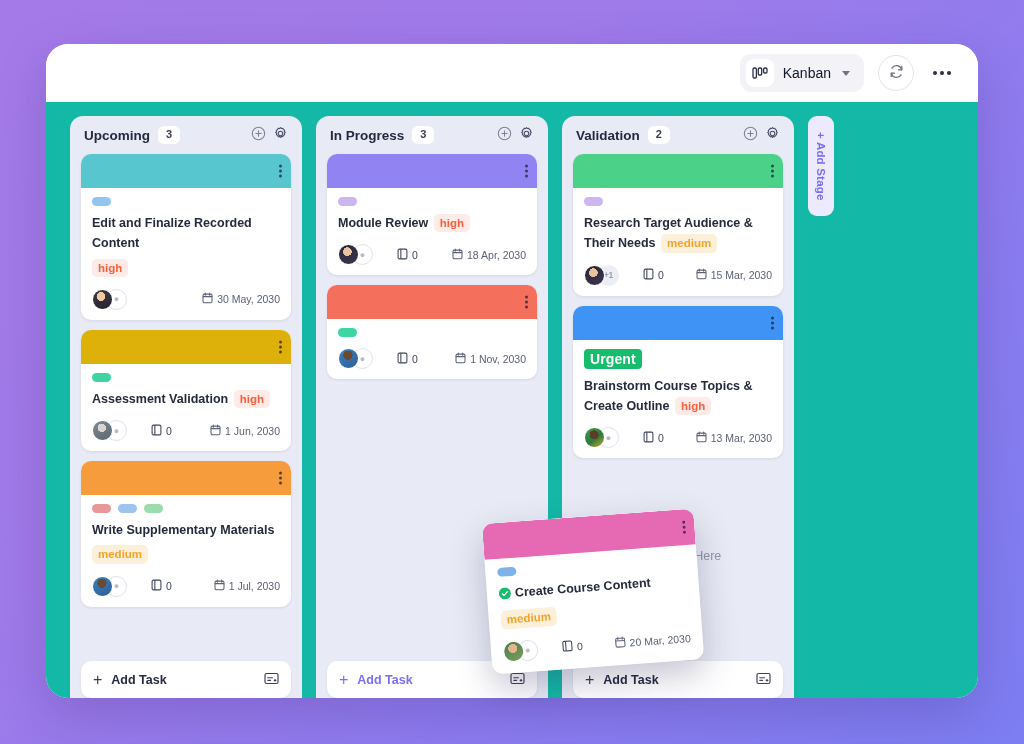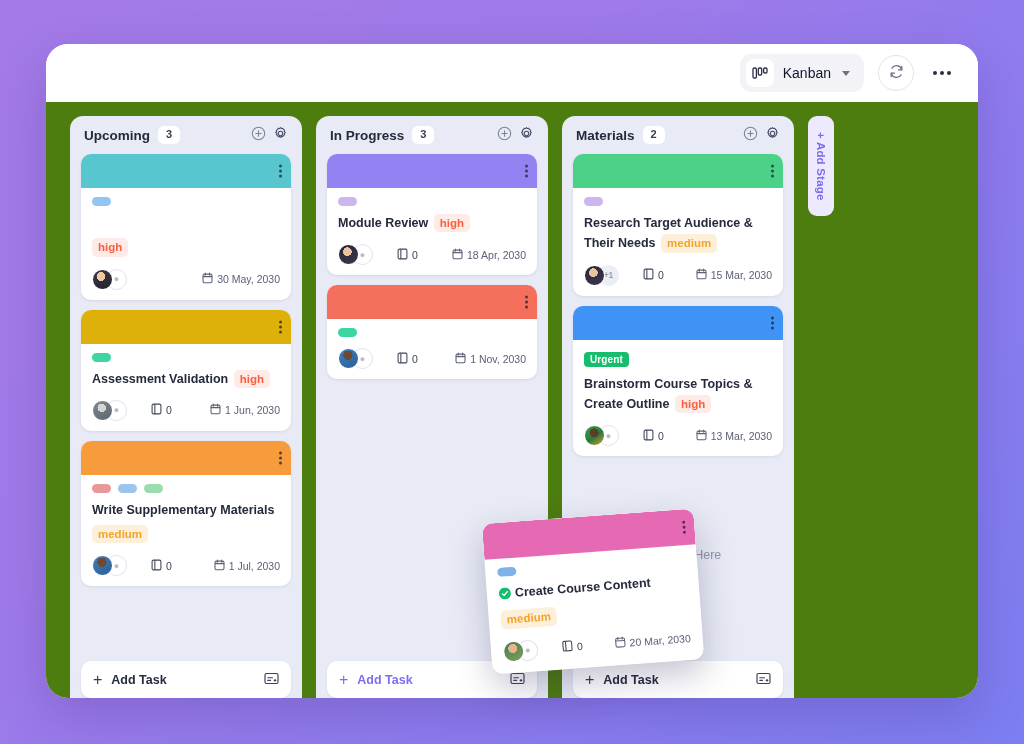--- a/index.html
+++ b/index.html
@@ -86,21 +86,21 @@
     cursor: pointer;
   }
   .dots-btn i {
     width: 4px; height: 4px; border-radius: 50%;
     background: #2b2f45; display: block;
   }
 
   
   .board {
     flex: 1;
-    background: #4d7c0f;
+    background: #14b8a6;
     padding: 14px 0 0 0;
     display: flex;
     gap: 14px;
     position: relative;
     overflow: hidden;
     padding-left: 24px;
   }
   .column {
     width: 232px;
     flex: 0 0 232px;
@@ -166,21 +166,21 @@
   }
   .card-kebab i {
     width: 3px; height: 3px; border-radius: 50%;
     background: rgba(25,28,45,.72); display: block;
   }
   .card-body { padding: 9px 11px 10px 11px; }
   .tag-row { display: flex; gap: 7px; margin-bottom: 7px; }
   .tag-pill { width: 19px; height: 9px; border-radius: 5px; }
   .label-chip {
     display: inline-block;
-    font-size: 10px;
+    font-size: 14px;
     font-weight: 700;
     color: #fff;
     background: #17bd6d;
     border-radius: 4px;
     padding: 2px 6px;
     margin-bottom: 7px;
     letter-spacing: .1px;
   }
   .card-title {
     font-size: 12.5px;
@@ -388,21 +388,21 @@
               <span class="card-kebab">
                 <i></i>
                 <i></i>
                 <i></i>
               </span>
             </div>
             <div class="card-body">
               <div class="tag-row">
                 <span class="tag-pill" style="background:#93c5f2"></span>
               </div>
-              <div class="card-title"><br><span class="prio prio-high prio-block">high</span></div>
+              <div class="card-title"><span>Edit and Finalize Recorded Content</span><br><span class="prio prio-high prio-block">high</span></div>
               <div class="card-foot">
                 <span class="avatars">
                   <span class="av av1"></span>
                   <span class="av-add">●</span>
                 </span>
                 <span class="foot-stat foot-date">
                   <span><svg width="11" height="12" viewBox="0 0 12 13" fill="none">
                       <rect x="1.1" y="2.3" width="9.8" height="9.4" rx="1.6" stroke="#5b6076" stroke-width="1.15"></rect>
                       <path d="M1.3 5h9.4M3.6 1.2v2.2M8.4 1.2v2.2" stroke="#5b6076" stroke-width="1.15" stroke-linecap="round"></path>
                     </svg></span>
@@ -587,21 +587,21 @@
             <span class="at-ico"><svg width="15" height="13" viewBox="0 0 16 14" fill="none">
                 <rect x="1" y="1.6" width="14" height="10.8" rx="1.6" stroke="#3a4058" stroke-width="1.25"></rect>
                 <path d="M4 6.2h5M4 9h3" stroke="#3a4058" stroke-width="1.25" stroke-linecap="round"></path>
                 <circle cx="11.8" cy="9" r="1.3" fill="#3a4058"></circle>
               </svg></span>
           </div>
         </div>
       </div>
       <div class="column col-completed">
         <div class="col-head">
-          <span class="col-name">Materials</span>
+          <span class="col-name">Validation</span>
           <span class="col-count">2</span>
           <span class="col-head-icons">
             <span><svg width="15" height="15" viewBox="0 0 16 16" fill="none">
                 <circle cx="8" cy="8" r="6.6" stroke="#7d8296" stroke-width="1.15"></circle>
                 <path d="M8 5.2v5.6M5.2 8h5.6" stroke="#7d8296" stroke-width="1.15" stroke-linecap="round"></path>
               </svg></span>
             <span><svg width="15" height="15" viewBox="0 0 16 16" fill="none">
                 <circle cx="8" cy="8" r="2.4" stroke="#4b5068" stroke-width="1.15"></circle>
                 <path d="M8 1.6l1 1.1 1.5-.3.5 1.4 1.4.6-.3 1.5 1.1 1-1.1 1 .3 1.5-1.4.6-.5 1.4-1.5-.3-1 1.1-1-1.1-1.5.3-.5-1.4-1.4-.6.3-1.5-1.1-1 1.1-1-.3-1.5 1.4-.6.5-1.4 1.5.3 1-1.1Z" stroke="#4b5068" stroke-width="1.15" stroke-linejoin="round"></path>
               </svg></span>

